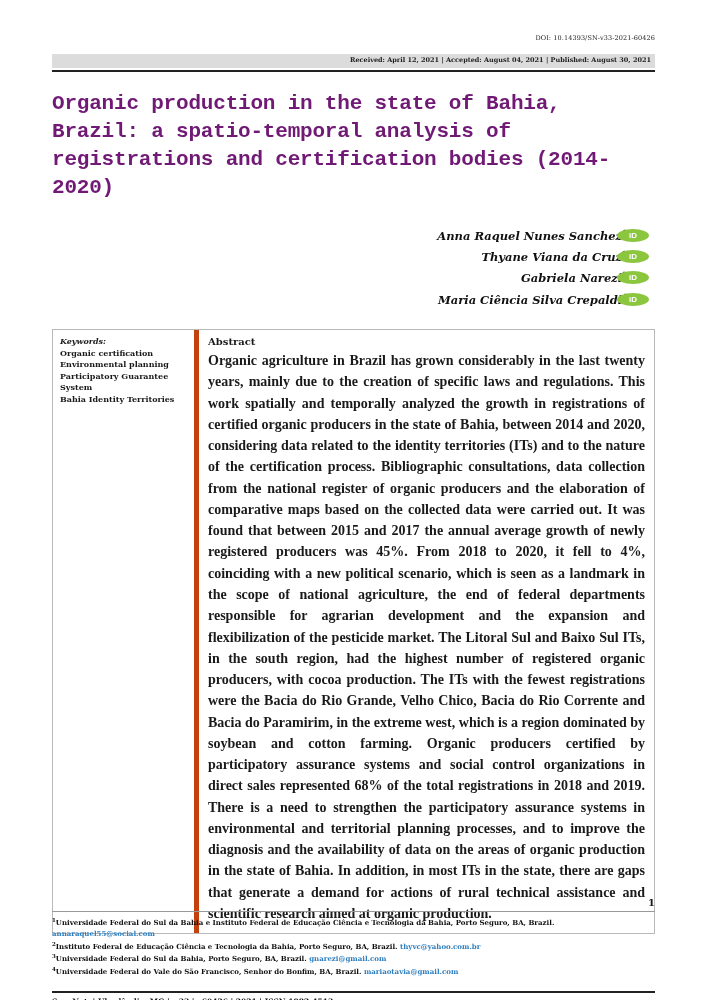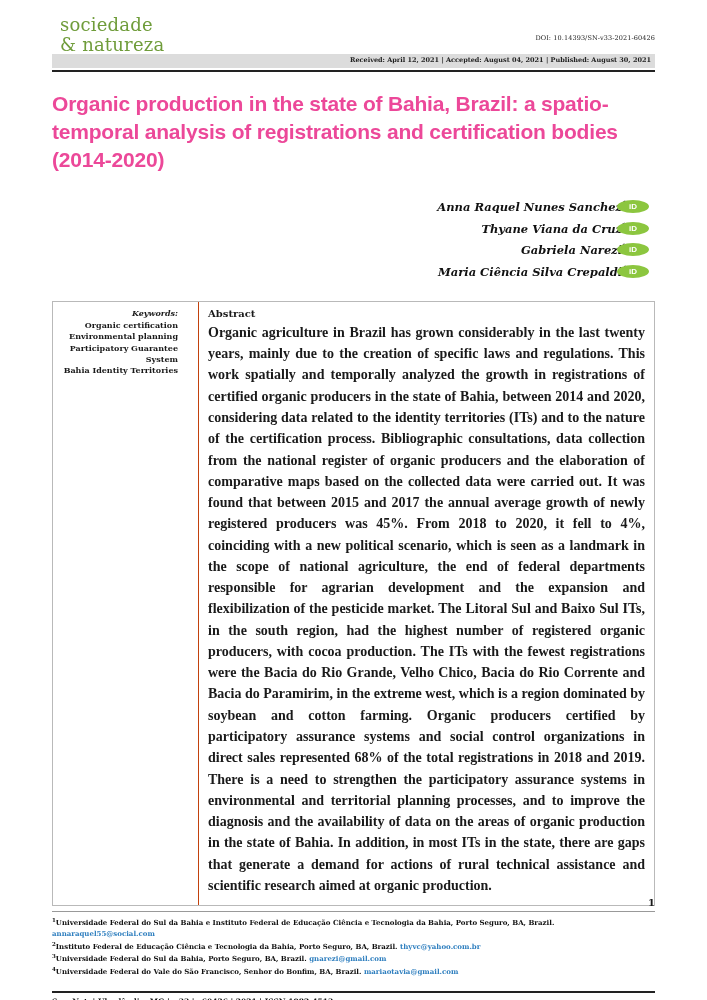--- a/index.html
+++ b/index.html
@@ -76,25 +76,25 @@
   }
   .header-rule {
     position: absolute;
     left: 0; right: 0;
     top: 56px;
     border-top: 2px solid #222;
   }
 
   
   .title {
-    font-family: Liberation Sans, sans-serif;
+    font-family: Liberation Mono, monospace;
     font-size: 21px;
     line-height: 1.34;
     font-weight: bold;
-    color: #ec4899;
+    color: #701a75;
     letter-spacing: -0.2px;
   }
 
   
   .authors {
     margin-top: 26px;
     text-align: right;
     padding-right: 28px;
   }
   .author-row {
@@ -132,23 +132,22 @@
   
   .abstract-block {
     margin-top: 22px;
     display: flex;
     border: 1px solid #b9b9b9;
     background: #fff;
   }
   .kw-col {
     width: 146px;
     box-sizing: border-box;
-    padding: 6px 20px 8px 7px;
-    border-right: 1px solid #c2410c;
-    text-align: right;
+    padding: 6px 4px 8px 7px;
+    border-right: 5px solid #c2410c;
   }
   .kw-title {
     font-family: "DejaVu Serif", serif;
     font-size: 8px;
     font-weight: bold;
     font-style: italic;
     margin-bottom: 2px;
   }
   .kw-item {
     font-family: "DejaVu Serif", serif;
@@ -213,25 +212,20 @@
     font-weight: bold;
     color: #111;
   }
 </style>
 </head>
 <body>
 
 <div class="page">
 
   <div class="masthead">
-    <div class="logo">
-      <div class="logo-line1">sociedade</div>
-      <div class="logo-line2">&amp; natureza</div>
-      <div class="logo-rule"></div>
-    </div>
     <div class="doi">DOI: 10.14393/SN-v33-2021-60426</div>
     <div class="dates-bar">Received: April 12, 2021 | Accepted: August 04, 2021 | Published: August 30, 2021</div>
     <div class="header-rule"></div>
   </div>
 
   <h1 class="title">Organic production in the state of Bahia, Brazil: a spatio-temporal analysis of registrations and certification bodies (2014-2020)</h1>
 
   <div class="authors">
     <div class="author-row">
       <span>Anna Raquel Nunes Sanchez</span><sup>1</sup>

